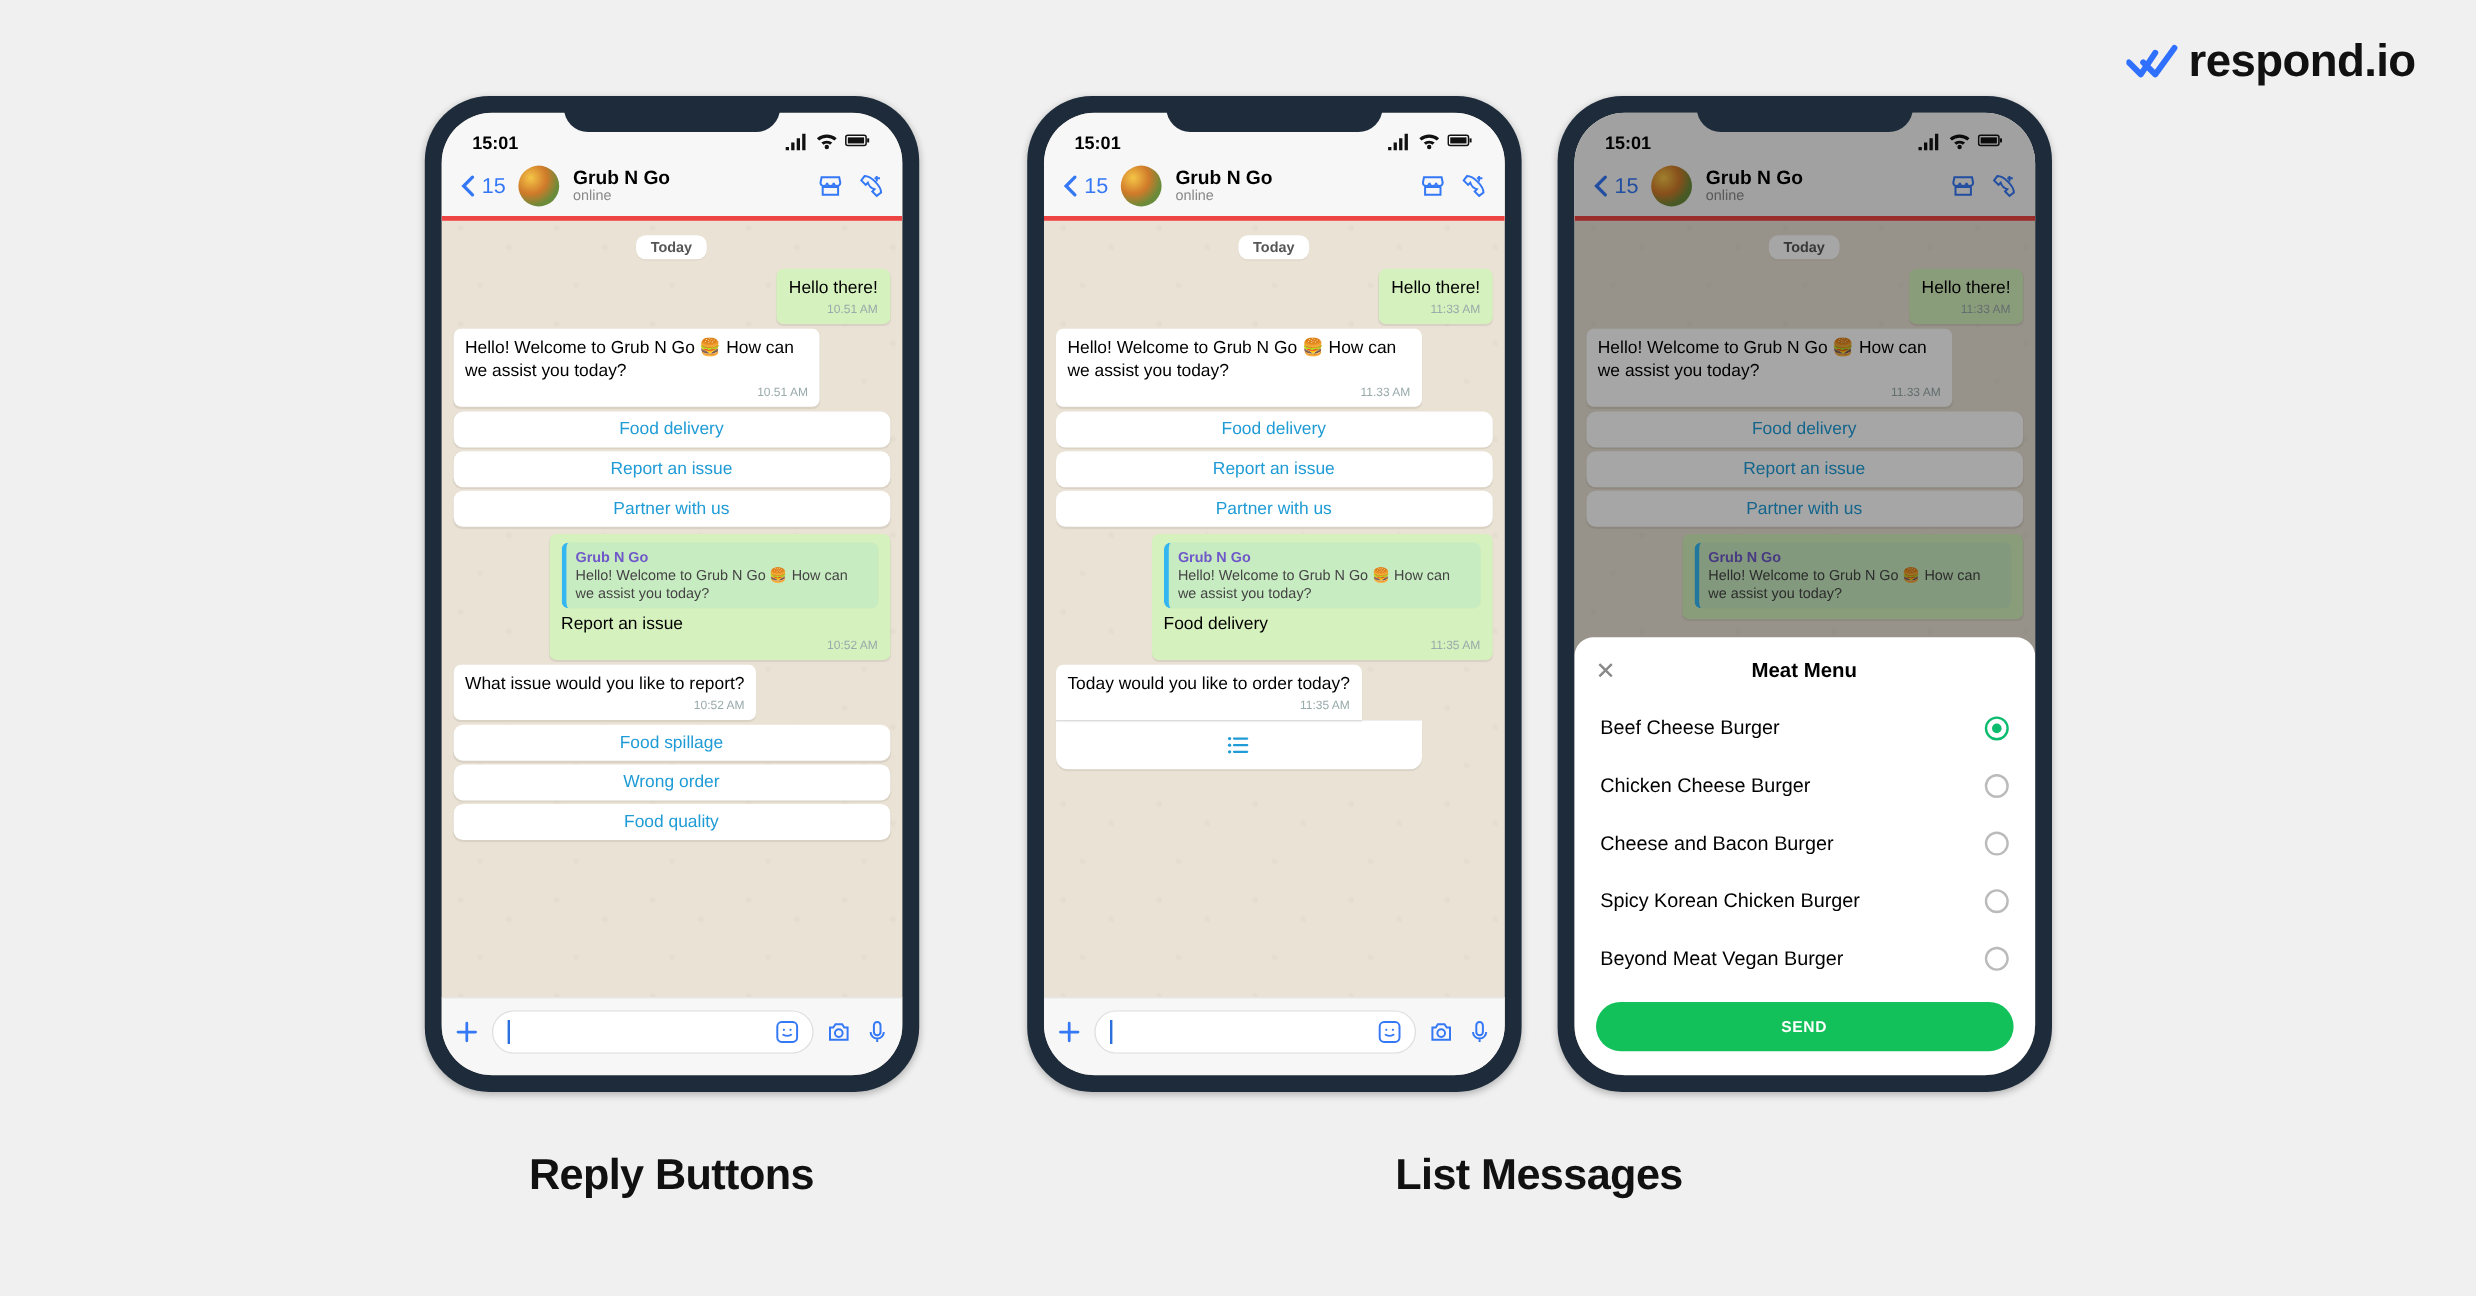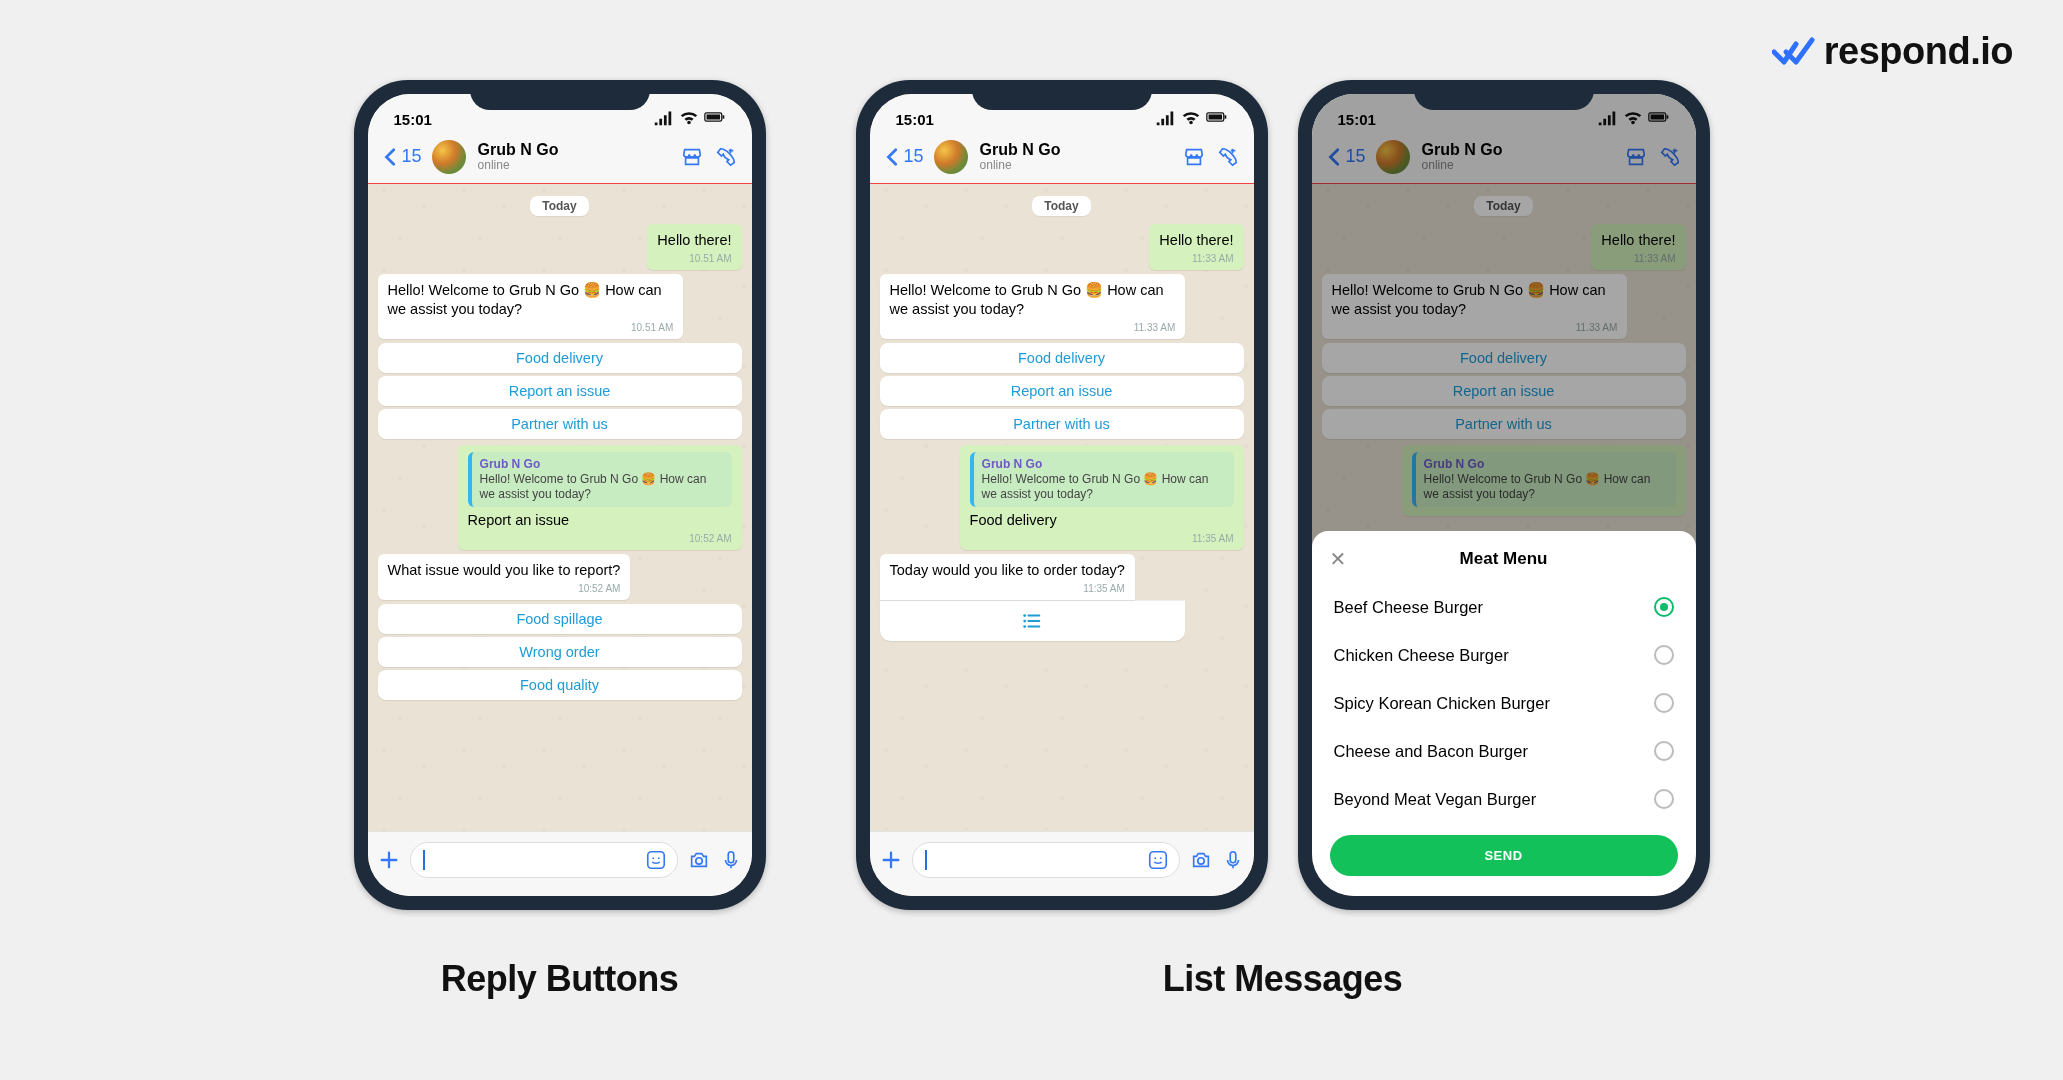--- a/index.html
+++ b/index.html
@@ -36,21 +36,21 @@
     radial-gradient(circle at 20% 20%, rgba(0,0,0,.02) 2px, transparent 3px),
     radial-gradient(circle at 70% 40%, rgba(0,0,0,.02) 2px, transparent 3px),
     radial-gradient(circle at 40% 80%, rgba(0,0,0,.02) 2px, transparent 3px);
     background-size: 80px 80px; pointer-events:none;}
 
   .statusbar { height:36px; background:#f7f7f7; display:flex; justify-content:space-between; align-items:flex-end;
     padding: 0 26px 2px; font-size:15px; font-weight:600; position:relative; z-index:2;}
   .statusbar .icons { display:flex; gap:4px; align-items:center; font-size:12px;}
 
   .wa-header { background:#f7f7f7; height:54px; display:flex; align-items:center; padding:0 12px; gap:6px;
-    border-bottom:1px solid #ef4444; position:relative; z-index:2;}
+    border-bottom:4px solid #ef4444; position:relative; z-index:2;}
   .back { color:#3478f6; display:flex; align-items:center; font-size:18px; font-weight:500;}
   .avatar { width:34px; height:34px; border-radius:50%; background: radial-gradient(circle at 30% 30%, #f5c547, #d07a2a 40%, #6a8b3a 70%);
     flex:0 0 auto; margin-left:4px;}
   .contact { flex:1; line-height:1.1; margin-left:6px;}
   .contact .name{ font-size:16px; font-weight:700;}
   .contact .status{ font-size:12px; color:#888;}
   .hicon { color:#3478f6; width:28px; height:28px; display:flex; align-items:center; justify-content:center;}
 
   .chat { flex:1; padding: 8px 10px 10px; position:relative; z-index:1; overflow:hidden;}
   .daychip { display:flex; justify-content:center; margin:4px 0 8px;}
@@ -448,25 +448,25 @@
           <div id="sheet-options">
                 <div class="opt">
                   <span>Beef Cheese Burger</span>
                   <span class="radio sel"></span>
                 </div>
                 <div class="opt">
                   <span>Chicken Cheese Burger</span>
                   <span class="radio"></span>
                 </div>
                 <div class="opt">
-                  <span>Spicy Korean Chicken Burger</span>
+                  <span>Cheese and Bacon Burger</span>
                   <span class="radio"></span>
                 </div>
                 <div class="opt">
-                  <span>Cheese and Bacon Burger</span>
+                  <span>Spicy Korean Chicken Burger</span>
                   <span class="radio"></span>
                 </div>
                 <div class="opt">
                   <span>Beyond Meat Vegan Burger</span>
                   <span class="radio"></span>
                 </div>
               </div>
           <div class="sendbtn">SEND</div>
         </div>
       </div>

